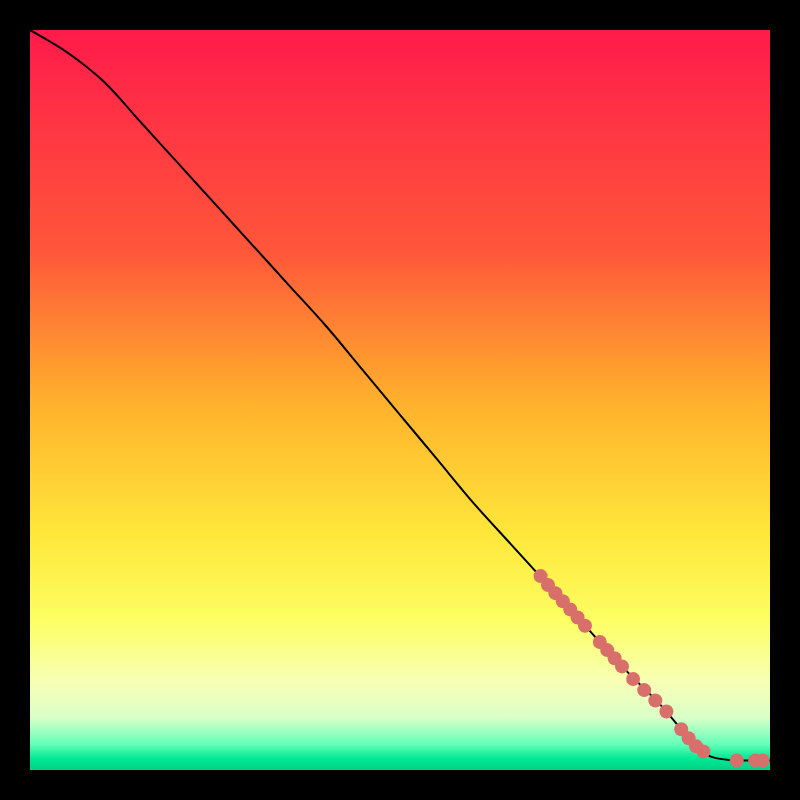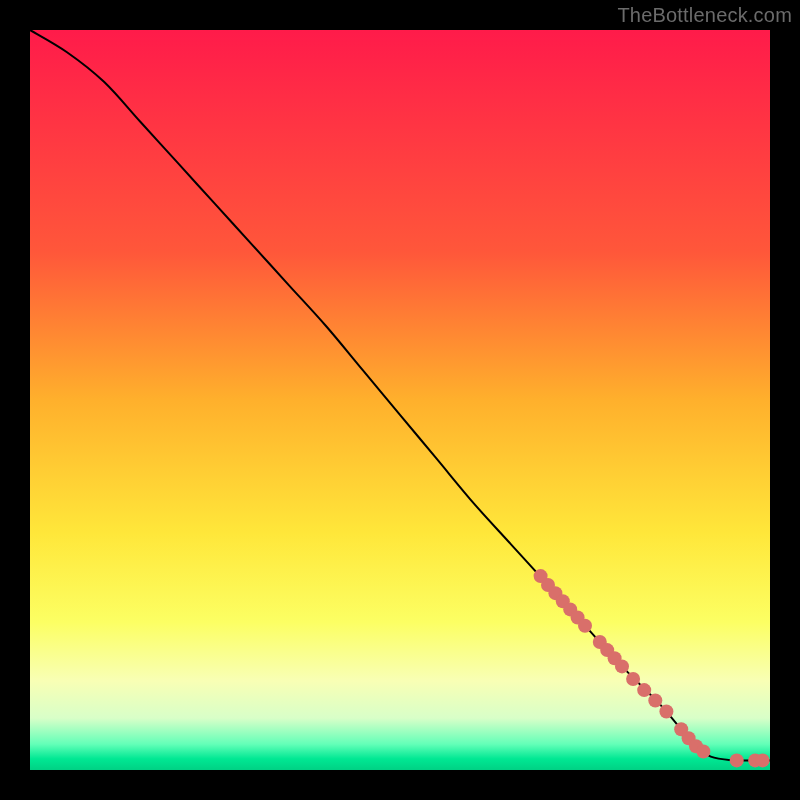--- a/index.html
+++ b/index.html
@@ -38,21 +38,20 @@
     font-weight: 400;
     color: #6b6b6b;
     letter-spacing: 0.2px;
     user-select: none;
   }
 </style>
 </head>
 <body>
 
 <div class="outer">
-  <div class="attribution">TheBottleneck.com</div>
 
   <div class="plot">
     <svg id="chart-svg" viewBox="0 0 740 740" preserveAspectRatio="none">
       <defs>
         <linearGradient id="bg-grad" x1="0" y1="0" x2="0" y2="1">
             <stop offset="0.00%" stop-color="#ff1b4a"></stop>
             <stop offset="30.00%" stop-color="#ff573a"></stop>
             <stop offset="50.00%" stop-color="#ffb02c"></stop>
             <stop offset="68.00%" stop-color="#ffe73a"></stop>
             <stop offset="80.00%" stop-color="#fcff63"></stop>

